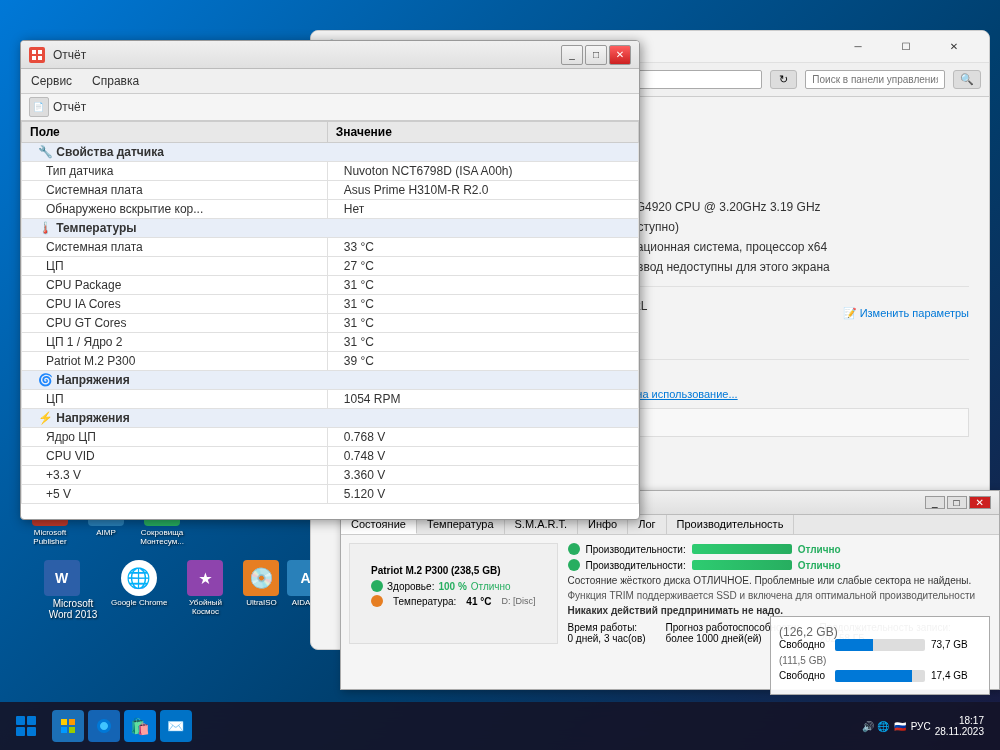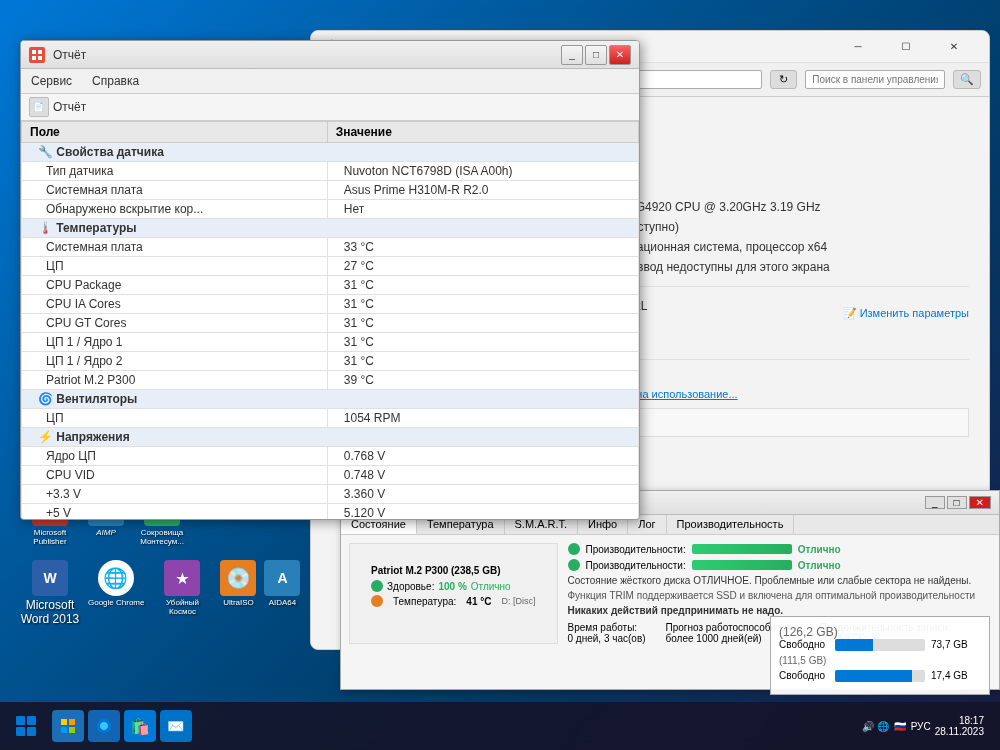--- a/index.html
+++ b/index.html
@@ -556,33 +556,29 @@
           </tr>
           <tr class="data-row">
             <td>CPU IA Cores</td>
             <td>31 °C</td>
           </tr>
           <tr class="data-row">
             <td>CPU GT Cores</td>
             <td>31 °C</td>
           </tr>
           <tr class="data-row">
-            <td>ЦП 1 / Ядро 1</td>
-            <td>31 °C</td>
-          </tr>
-          <tr class="data-row">
             <td>ЦП 1 / Ядро 2</td>
             <td>31 °C</td>
           </tr>
           <tr class="data-row">
             <td>Patriot M.2 P300</td>
             <td>39 °C</td>
           </tr>
           <tr class="subsection-header">
-            <td colspan="2">🌀 Вентиляторы</td>
+            <td colspan="2">🌀 Напряжения</td>
           </tr>
           <tr class="data-row">
             <td>ЦП</td>
             <td>1054 RPM</td>
           </tr>
           <tr class="subsection-header">
             <td colspan="2">⚡ Напряжения</td>
           </tr>
           <tr class="data-row">
             <td>Ядро ЦП</td>
@@ -743,32 +739,32 @@
   </div>
 </div>
 
 <div style="position:absolute;top:490px;left:20px;display:flex;gap:8px;z-index:3;">
   <div style="display:flex;flex-direction:column;align-items:center;gap:2px;cursor:pointer;">
     <div style="width:36px;height:36px;background:#c0392b;border-radius:4px;display:flex;align-items:center;justify-content:center;color:white;font-weight:bold;font-size:14px;">P</div>
     <span style="color:white;font-size:8px;text-align:center;max-width:60px;text-shadow:1px 1px 2px rgba(0,0,0,0.8);">Microsoft Publisher</span>
   </div>
   <div style="display:flex;flex-direction:column;align-items:center;gap:2px;cursor:pointer;">
     <div style="width:36px;height:36px;background:#2980b9;border-radius:4px;display:flex;align-items:center;justify-content:center;color:white;font-size:16px;">♪</div>
-    <span style="color:white;font-size:8px;text-align:center;max-width:60px;text-shadow:1px 1px 2px rgba(0,0,0,0.8);font-style:italic;">AIMP</span>
+    <span style="color:white;font-size:8px;text-align:center;max-width:60px;text-shadow:1px 1px 2px rgba(0,0,0,0.8);">AIMP</span>
   </div>
   <div style="display:flex;flex-direction:column;align-items:center;gap:2px;cursor:pointer;">
     <div style="width:36px;height:36px;background:#27ae60;border-radius:4px;display:flex;align-items:center;justify-content:center;color:white;font-size:16px;">⬡</div>
     <span style="color:white;font-size:8px;text-align:center;max-width:60px;text-shadow:1px 1px 2px rgba(0,0,0,0.8);">Сокровища Монтесум...</span>
   </div>
 </div>
 
 <div style="position:absolute;top:560px;left:20px;display:flex;gap:8px;z-index:3;">
   <div style="display:flex;flex-direction:column;align-items:center;gap:2px;cursor:pointer;">
     <div style="width:36px;height:36px;background:#2c5fa8;border-radius:4px;display:flex;align-items:center;justify-content:center;color:white;font-weight:bold;font-size:14px;">W</div>
-    <span style="color:white;font-size:12px;text-align:center;max-width:60px;text-shadow:1px 1px 2px rgba(0,0,0,0.8);">Microsoft Word 2013</span>
+    <span style="color:white;font-size:10px;text-align:center;max-width:60px;text-shadow:1px 1px 2px rgba(0,0,0,0.8);margin-left:23px;">Microsoft Word 2013</span>
   </div>
   <div style="display:flex;flex-direction:column;align-items:center;gap:2px;cursor:pointer;">
     <div style="width:36px;height:36px;background:white;border-radius:50%;display:flex;align-items:center;justify-content:center;font-size:20px;">🌐</div>
     <span style="color:white;font-size:8px;text-align:center;max-width:60px;text-shadow:1px 1px 2px rgba(0,0,0,0.8);">Google Chrome</span>
   </div>
   <div style="display:flex;flex-direction:column;align-items:center;gap:2px;cursor:pointer;">
     <div style="width:36px;height:36px;background:#8e44ad;border-radius:4px;display:flex;align-items:center;justify-content:center;color:white;font-size:16px;">★</div>
     <span style="color:white;font-size:8px;text-align:center;max-width:60px;text-shadow:1px 1px 2px rgba(0,0,0,0.8);">Убойный Космос</span>
   </div>
   <div style="display:flex;flex-direction:column;align-items:center;gap:2px;cursor:pointer;">

